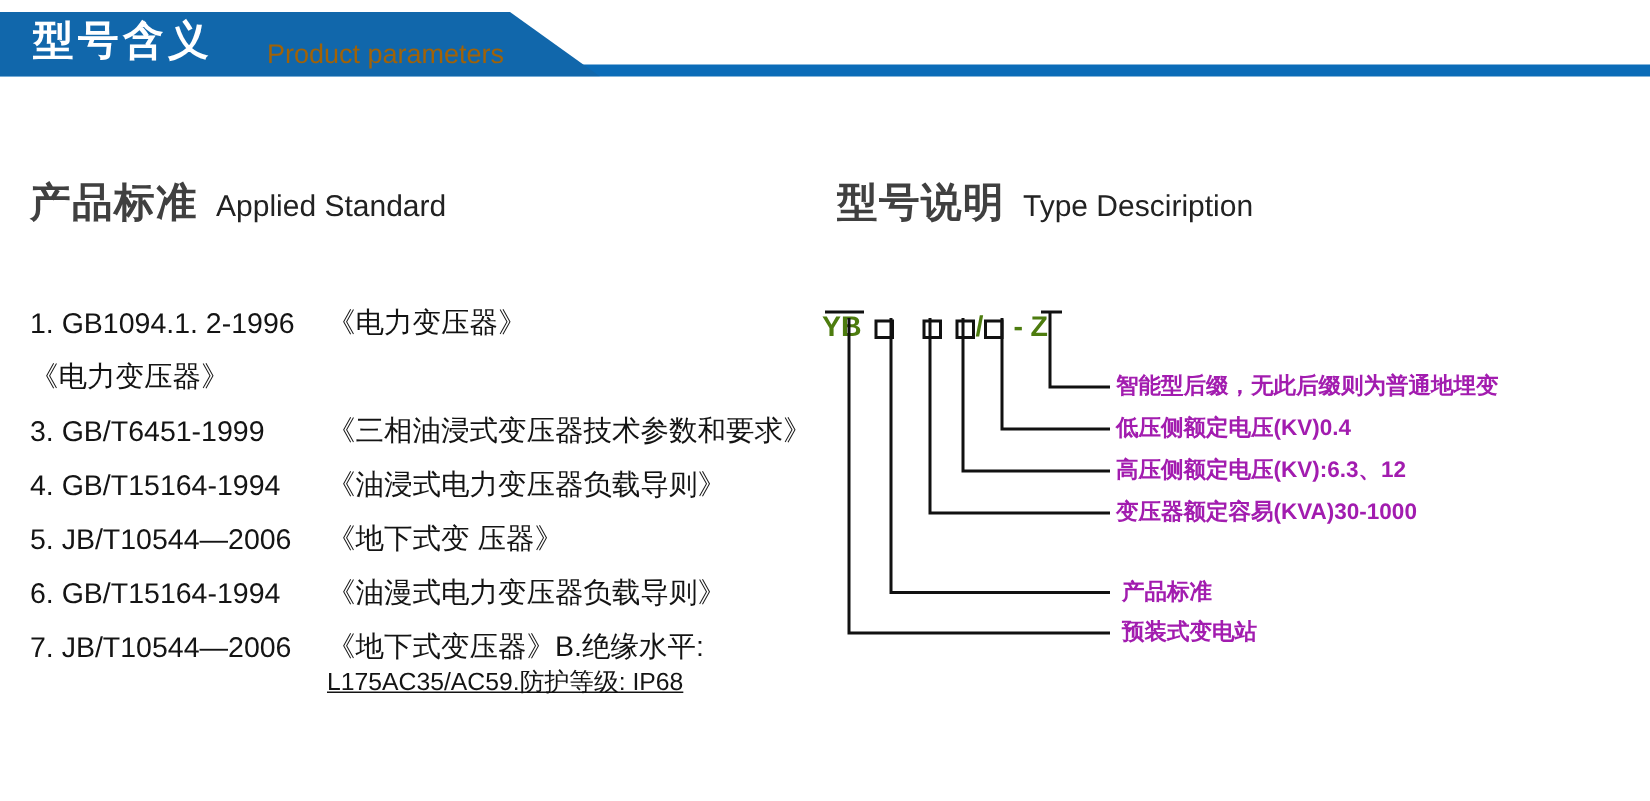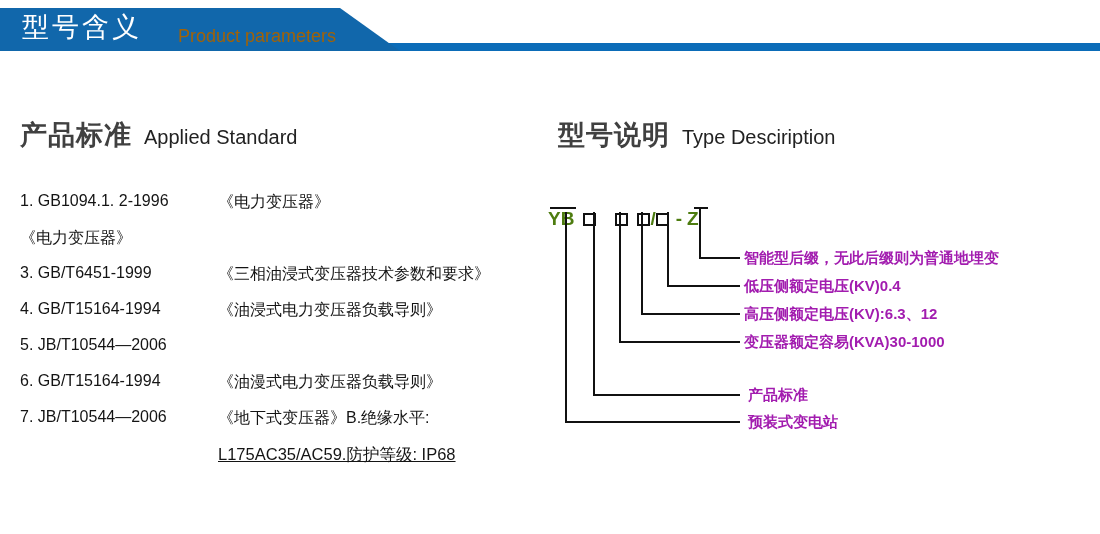--- a/index.html
+++ b/index.html
@@ -39,21 +39,21 @@
     width: 400px;
     height: 43px;
     background: #1167ab;
     clip-path: polygon(0 0, 340px 0, 400px 100%, 0 100%);
   }
   #banner-title-cn {
     position: absolute;
     left: 22px;
     top: 10px;
     font-size: 27px;
-    font-weight: normal;
+    font-weight: bold;
     color: #ffffff;
     letter-spacing: 3px;
     line-height: 34px;
     white-space: nowrap;
   }
   #banner-title-en {
     position: absolute;
     left: 178px;
     top: 26px;
     font-size: 18px;
@@ -84,23 +84,23 @@
 
   
   #standards-list {
     position: absolute;
     left: 20px;
     top: 192px;
     width: 530px;
   }
   .std-row {
     display: flex;
-    align-items: flex-start;
+    align-items: flex-end;
     height: 36px;
-    font-size: 16px;
+    font-size: 19px;
     color: #141414;
     white-space: nowrap;
   }
   .std-code {
     width: 198px;
     flex: 0 0 198px;
   }
   .std-name { flex: 0 0 auto; }
   .std-cont {
     height: 36px;
@@ -184,20 +184,21 @@
   <div class="std-row">
     <span class="std-code">3. GB/T6451-1999</span>
     <span class="std-name">《三相油浸式变压器技术参数和要求》</span>
   </div>
   <div class="std-row">
     <span class="std-code">4. GB/T15164-1994</span>
     <span class="std-name">《油浸式电力变压器负载导则》</span>
   </div>
   <div class="std-row">
     <span class="std-code">5. JB/T10544—2006</span>
+    <span class="std-name">《地下式变 压器》</span>
   </div>
   <div class="std-row">
     <span class="std-code">6. GB/T15164-1994</span>
     <span class="std-name">《油漫式电力变压器负载导则》</span>
   </div>
   <div class="std-row">
     <span class="std-code">7. JB/T10544—2006</span>
     <span class="std-name">《地下式变压器》B.绝缘水平:</span>
   </div>
   <div class="std-cont">L175AC35/AC59.防护等级: IP68</div>

